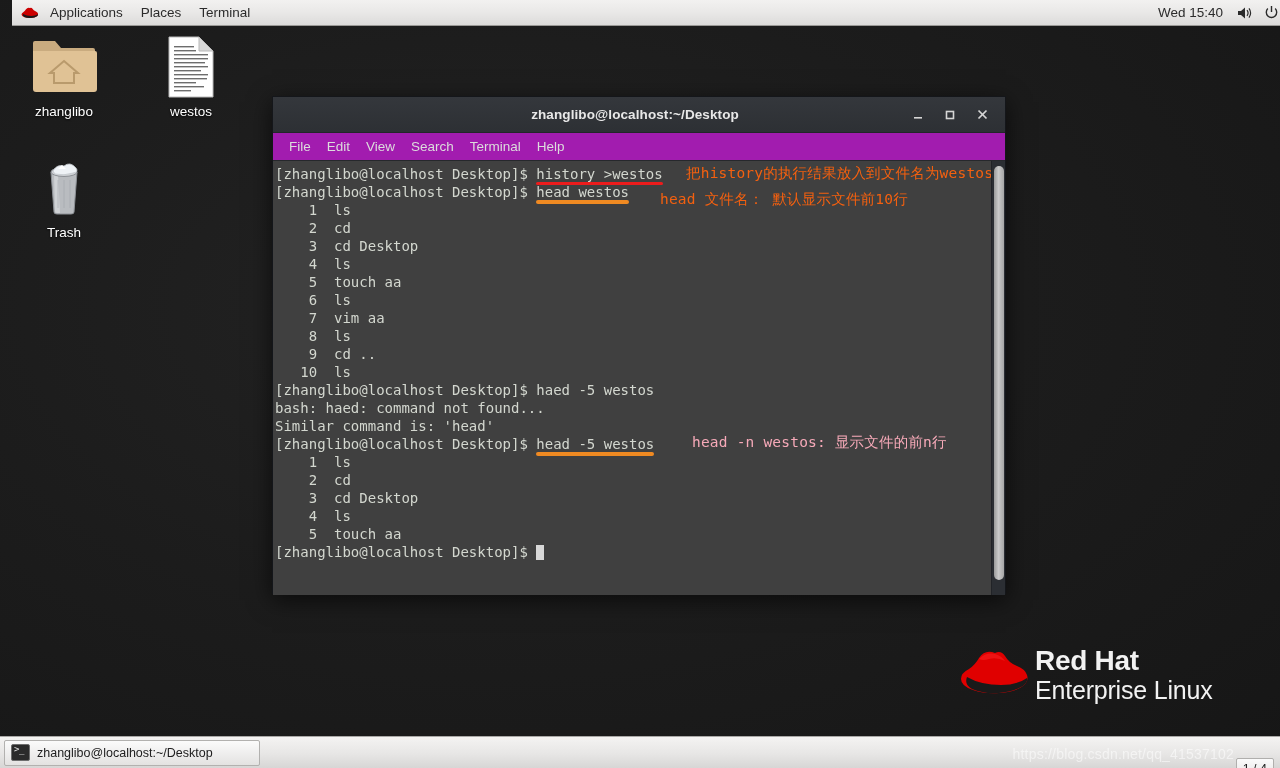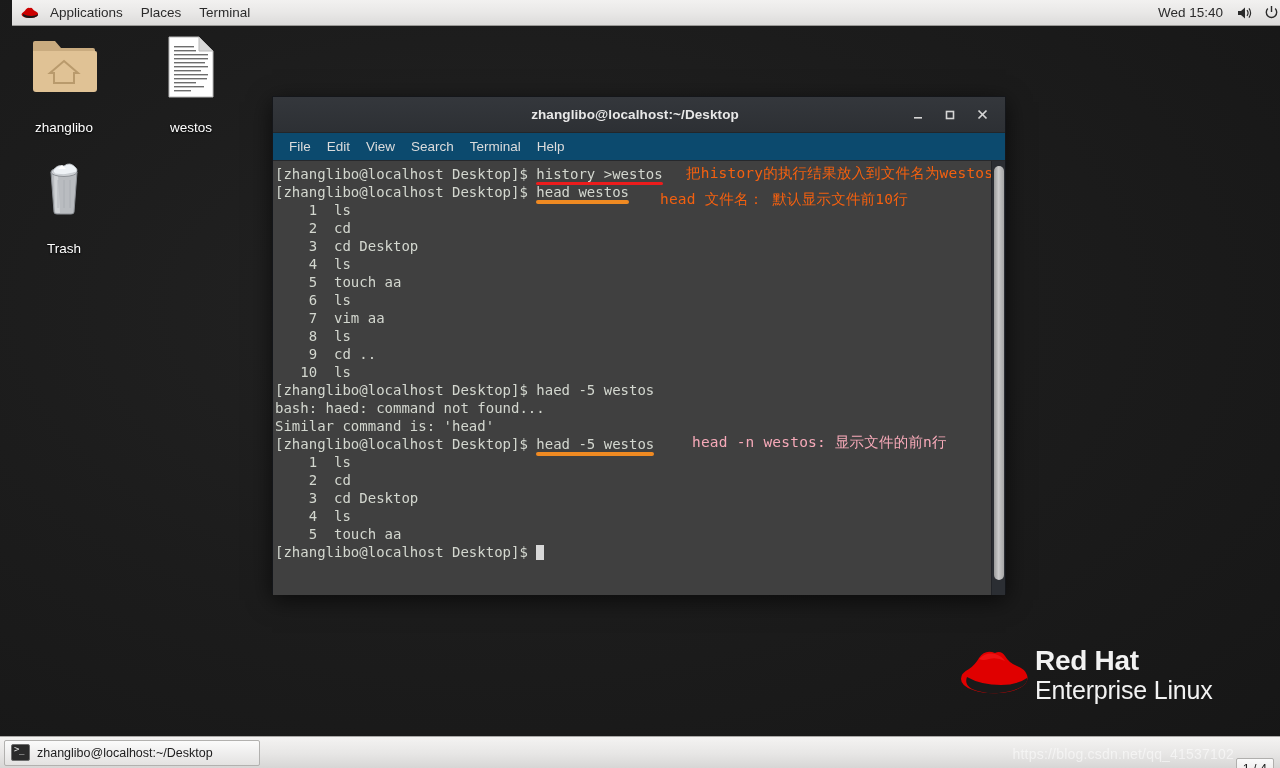--- a/index.html
+++ b/index.html
@@ -74,21 +74,21 @@
     text-align: center;
     cursor: default;
   }
   .desk-icon .glyph {
     height: 66px;
     display: flex;
     align-items: center;
     justify-content: center;
   }
   .desk-icon .label {
-    margin-top: 20px;
+    margin-top: 4px;
     color: #ffffff;
     font-size: 13.5px;
     text-shadow: 0 1px 2px rgba(0,0,0,0.9);
     white-space: nowrap;
   }
 
   
   #terminal-window {
     position: absolute;
     left: 272px; top: 96px;
@@ -127,21 +127,21 @@
     display: flex;
     align-items: center;
     justify-content: center;
     color: #d6d6d6;
     font-size: 14px;
     cursor: default;
   }
 
   #menu-bar {
     height: 27px;
-    background: #0c4a6e;
+    background: #a21caf;
     border-bottom: 1px solid #26282c;
     display: flex;
     align-items: center;
     padding-left: 8px;
   }
   .menu-item {
     color: #dcdcdc;
     font-size: 13.5px;
     padding: 0 8px;
     height: 27px;

